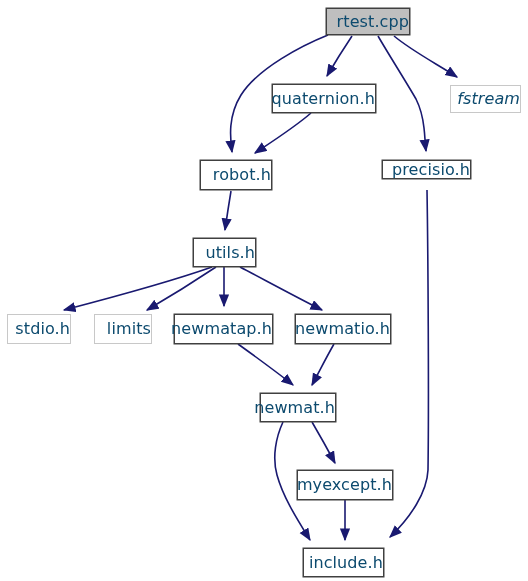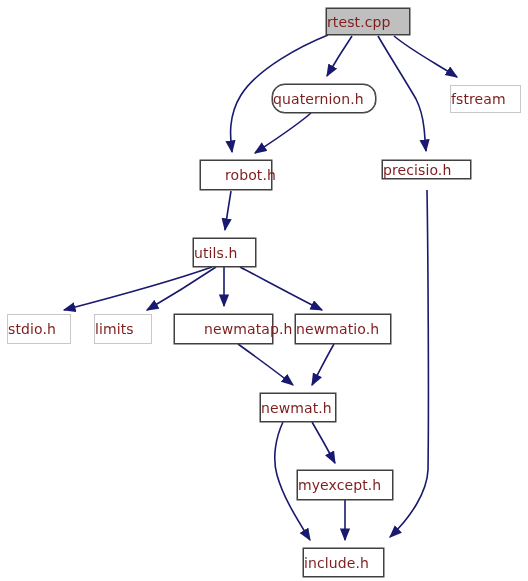--- a/index.html
+++ b/index.html
@@ -20,25 +20,25 @@
     left: 0;
     top: 0;
     width: 528px;
     height: 581px;
   }
   .node-box {
     position: absolute;
     box-sizing: border-box;
     display: flex;
     align-items: center;
-    justify-content: flex-start;
+    justify-content: flex-end;
     background: #ffffff;
     border: 1px solid #000000;
-    font-size: 14px;
-    color: #7f1d1d;
+    font-size: 16px;
+    color: #0c4a6e;
     line-height: 1;
     white-space: nowrap;
     letter-spacing: 0.1px;
   }
   .node-box.kind-internal {
     border: 1px solid #404040;
     box-shadow: 0 0 0 0.5px #404040;
   }
   .node-box.kind-external {
     border: 1px solid #c8c8c8;
@@ -80,24 +80,24 @@
         <path d="M283,422 C276,437 272,457 277,475 C283,497 297,519 310,540" fill="none" stroke="#191970" stroke-width="1.6" marker-end="url(#arrowhead)"></path>
         <path d="M345,500 C345,512 345,526 345,540" fill="none" stroke="#191970" stroke-width="1.6" marker-end="url(#arrowhead)"></path>
         <path d="M427,190 C428,249 429,400 428,470 C427,492 411,517 390,537" fill="none" stroke="#191970" stroke-width="1.6" marker-end="url(#arrowhead)"></path>
       </g>
   </svg>
 
   <div id="nodes-layer">
       <div class="node-box kind-current" style="left: 326px; top: 8px; width: 84px; height: 27px;">
         <span class="node-label">rtest.cpp</span>
       </div>
-      <div class="node-box kind-internal" style="left: 272px; top: 84px; width: 104px; height: 29px; border-radius: 13px;">
+      <div class="node-box kind-internal" style="left: 272px; top: 84px; width: 104px; height: 29px;">
         <span class="node-label">quaternion.h</span>
       </div>
-      <div class="node-box kind-external" style="left: 450px; top: 85px; width: 71px; height: 28px;">
+      <div class="node-box kind-external" style="left: 450px; top: 85px; width: 71px; height: 28px; font-style: italic;">
         <span class="node-label">fstream</span>
       </div>
       <div class="node-box kind-internal" style="left: 200px; top: 160px; width: 72px; height: 30px; padding-left: 24px;">
         <span class="node-label">robot.h</span>
       </div>
       <div class="node-box kind-internal" style="left: 382px; top: 160px; width: 89px; height: 19px;">
         <span class="node-label">precisio.h</span>
       </div>
       <div class="node-box kind-internal" style="left: 193px; top: 238px; width: 63px; height: 29px;">
         <span class="node-label">utils.h</span>

